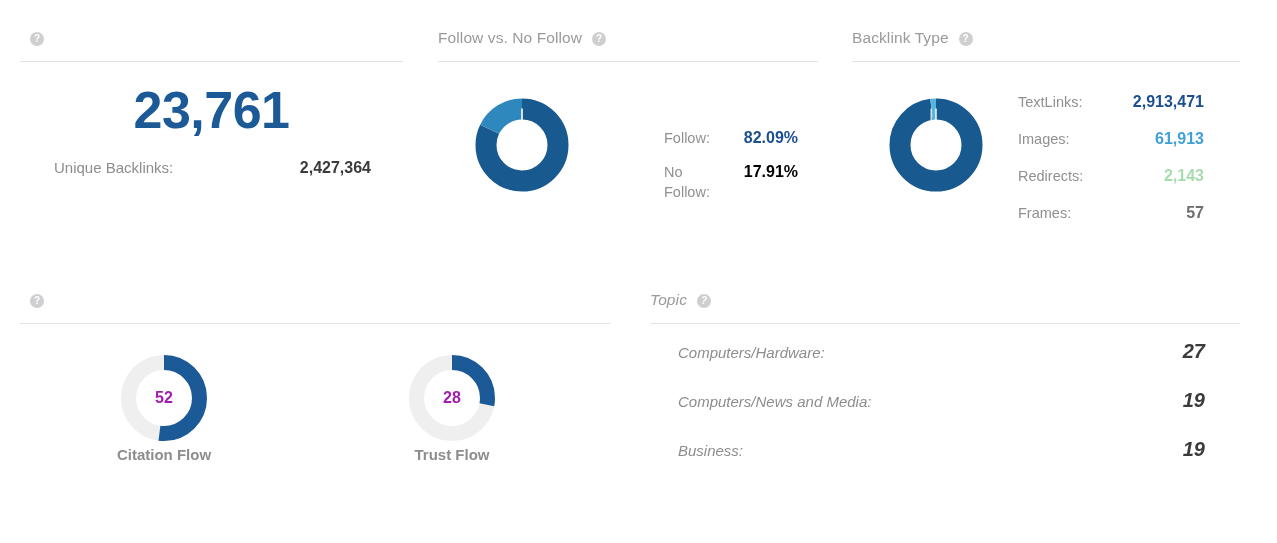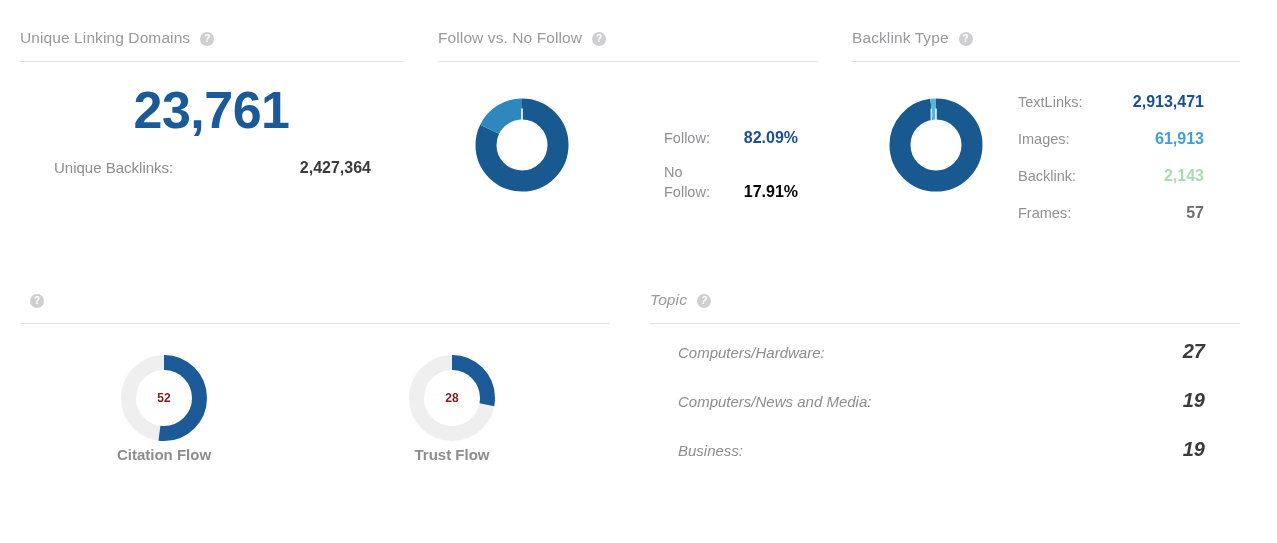--- a/index.html
+++ b/index.html
@@ -97,21 +97,21 @@
     white-space: nowrap;
   }
 
   
   #panel-follow-vs-nofollow { left: 438px; top: 28px; width: 380px; height: 210px; }
   .donut-wrap { position: absolute; }
   #follow-donut { top: 67px; left: 34px; width: 100px; height: 100px; }
   #follow-legend { position: absolute; top: 100px; left: 226px; width: 134px; }
   .legend-row {
     display: flex;
-    align-items: flex-end;
+    align-items: flex-start;
     justify-content: space-between;
     margin-bottom: 14px;
   }
   .legend-label {
     font-size: 14.5px;
     color: #909093;
     font-weight: 400;
     line-height: 20px;
     max-width: 62px;
   }
@@ -156,23 +156,23 @@
   
   #panel-citation-trust { left: 20px; top: 290px; width: 590px; height: 240px; }
   .gauge-group { position: absolute; top: 60px; left: 0; width: 590px; display: flex; }
   .gauge-cell { width: 288px; display: flex; flex-direction: column; align-items: center; }
   .gauge { position: relative; width: 96px; height: 96px; }
   .gauge-value {
     position: absolute;
     left: 0; top: 0;
     width: 96px; height: 96px;
     display: flex; align-items: center; justify-content: center;
-    font-size: 12px;
-    font-weight: 700;
-    color: #7f1d1d;
+    font-size: 16px;
+    font-weight: 700;
+    color: #a21caf;
   }
   .gauge-caption {
     margin-top: 0;
     font-size: 15px;
     color: #8d8d90;
     font-weight: 700;
   }
 
   
   #panel-topic { left: 650px; top: 290px; width: 590px; height: 240px; font-style: italic; }
@@ -194,21 +194,20 @@
     color: #3b3b3d;
     font-weight: 700;
     white-space: nowrap;
   }
 </style>
 </head>
 <body>
 
 <div class="panel" id="panel-unique-linking-domains">
   <div class="panel-header">
-    <span class="panel-title">Unique Linking Domains</span>
     <span class="help-icon"></span>
   </div>
   <div class="big-number">23,761</div>
   <div class="kv-row" id="unique-backlinks-row">
     <span class="kv-label">Unique Backlinks:</span>
     <span class="kv-value-dark">2,427,364</span>
   </div>
 </div>
 
 <div class="panel" id="panel-follow-vs-nofollow">
@@ -263,21 +262,21 @@
   <div id="backlink-legend">
     <div class="bl-row">
       <span class="bl-label">TextLinks:</span>
       <span class="bl-val c-navy">2,913,471</span>
     </div>
     <div class="bl-row">
       <span class="bl-label">Images:</span>
       <span class="bl-val c-blue">61,913</span>
     </div>
     <div class="bl-row">
-      <span class="bl-label">Backlink:</span>
+      <span class="bl-label">Redirects:</span>
       <span class="bl-val c-green">2,143</span>
     </div>
     <div class="bl-row">
       <span class="bl-label">Frames:</span>
       <span class="bl-val c-gray">57</span>
     </div>
   </div>
 </div>
 
 <div class="panel" id="panel-citation-trust">

